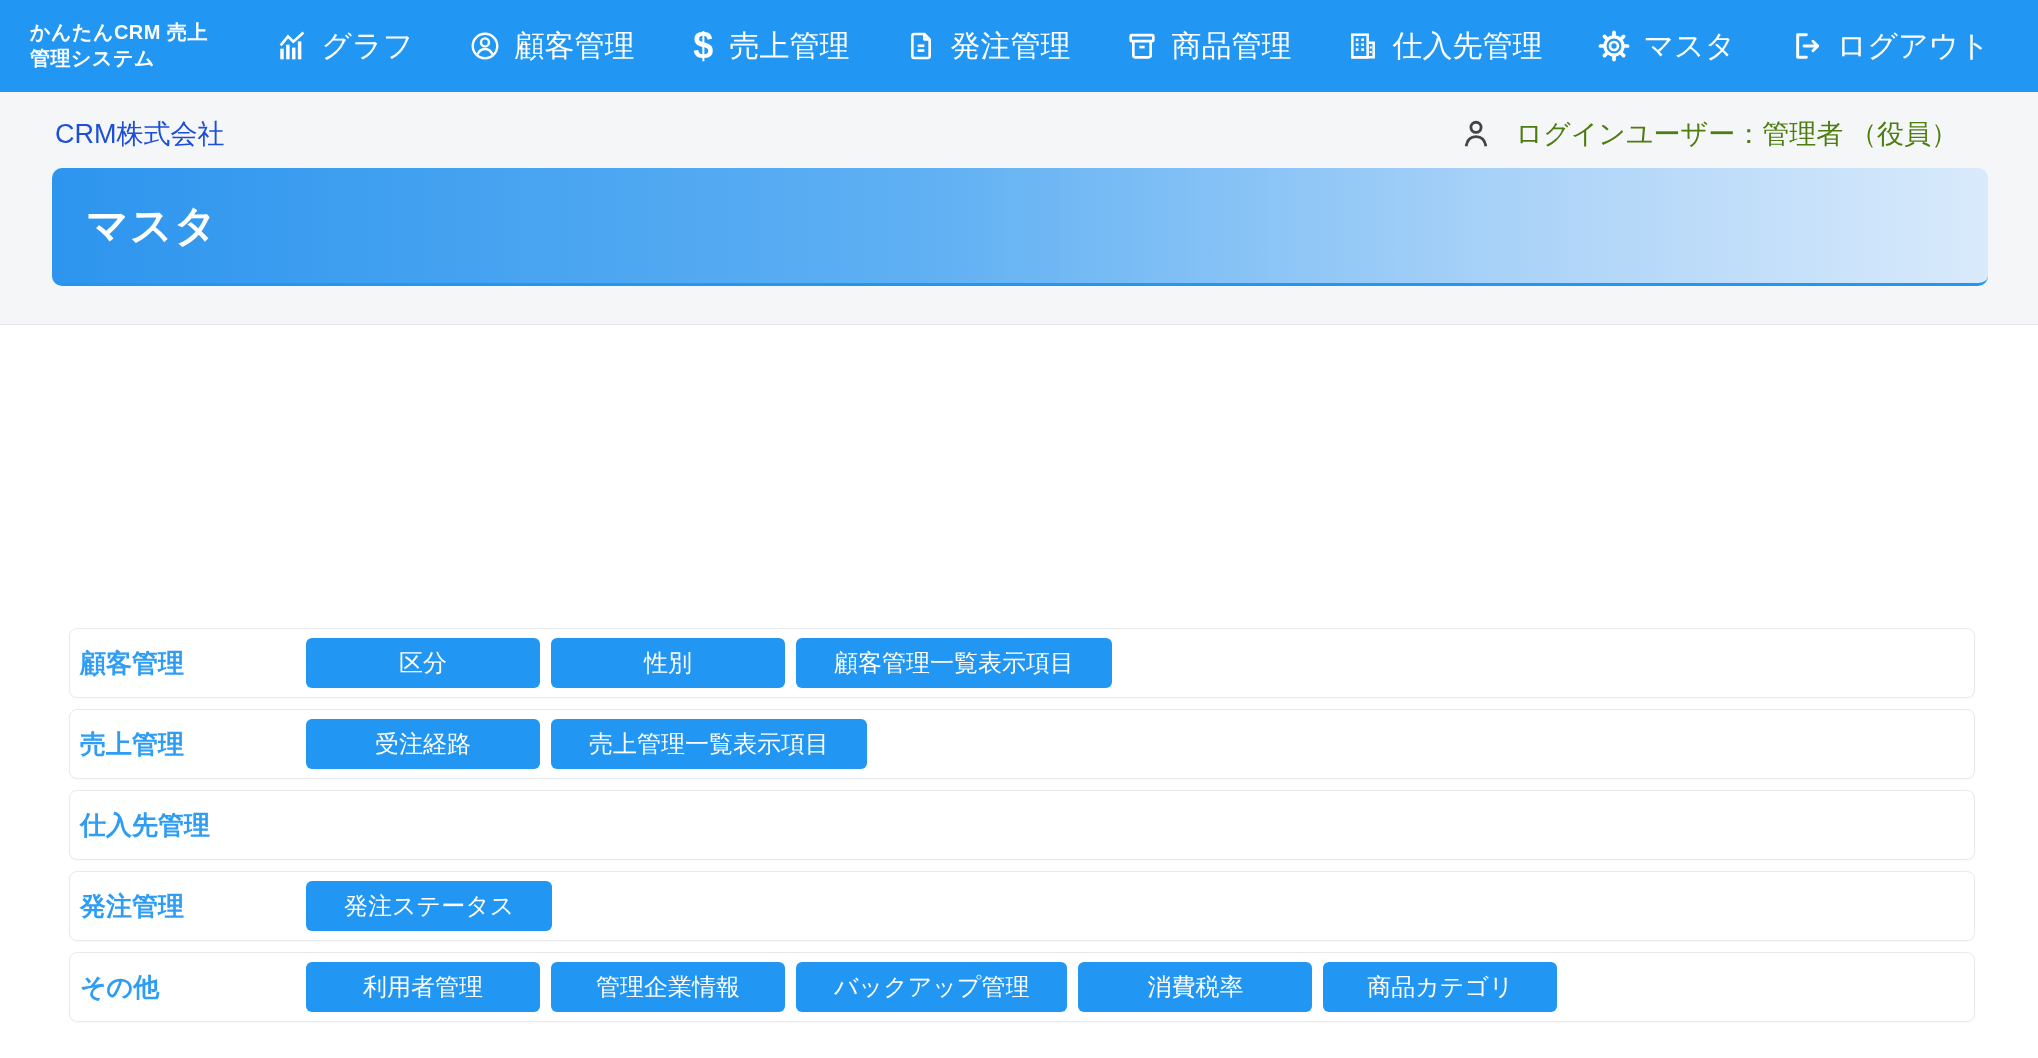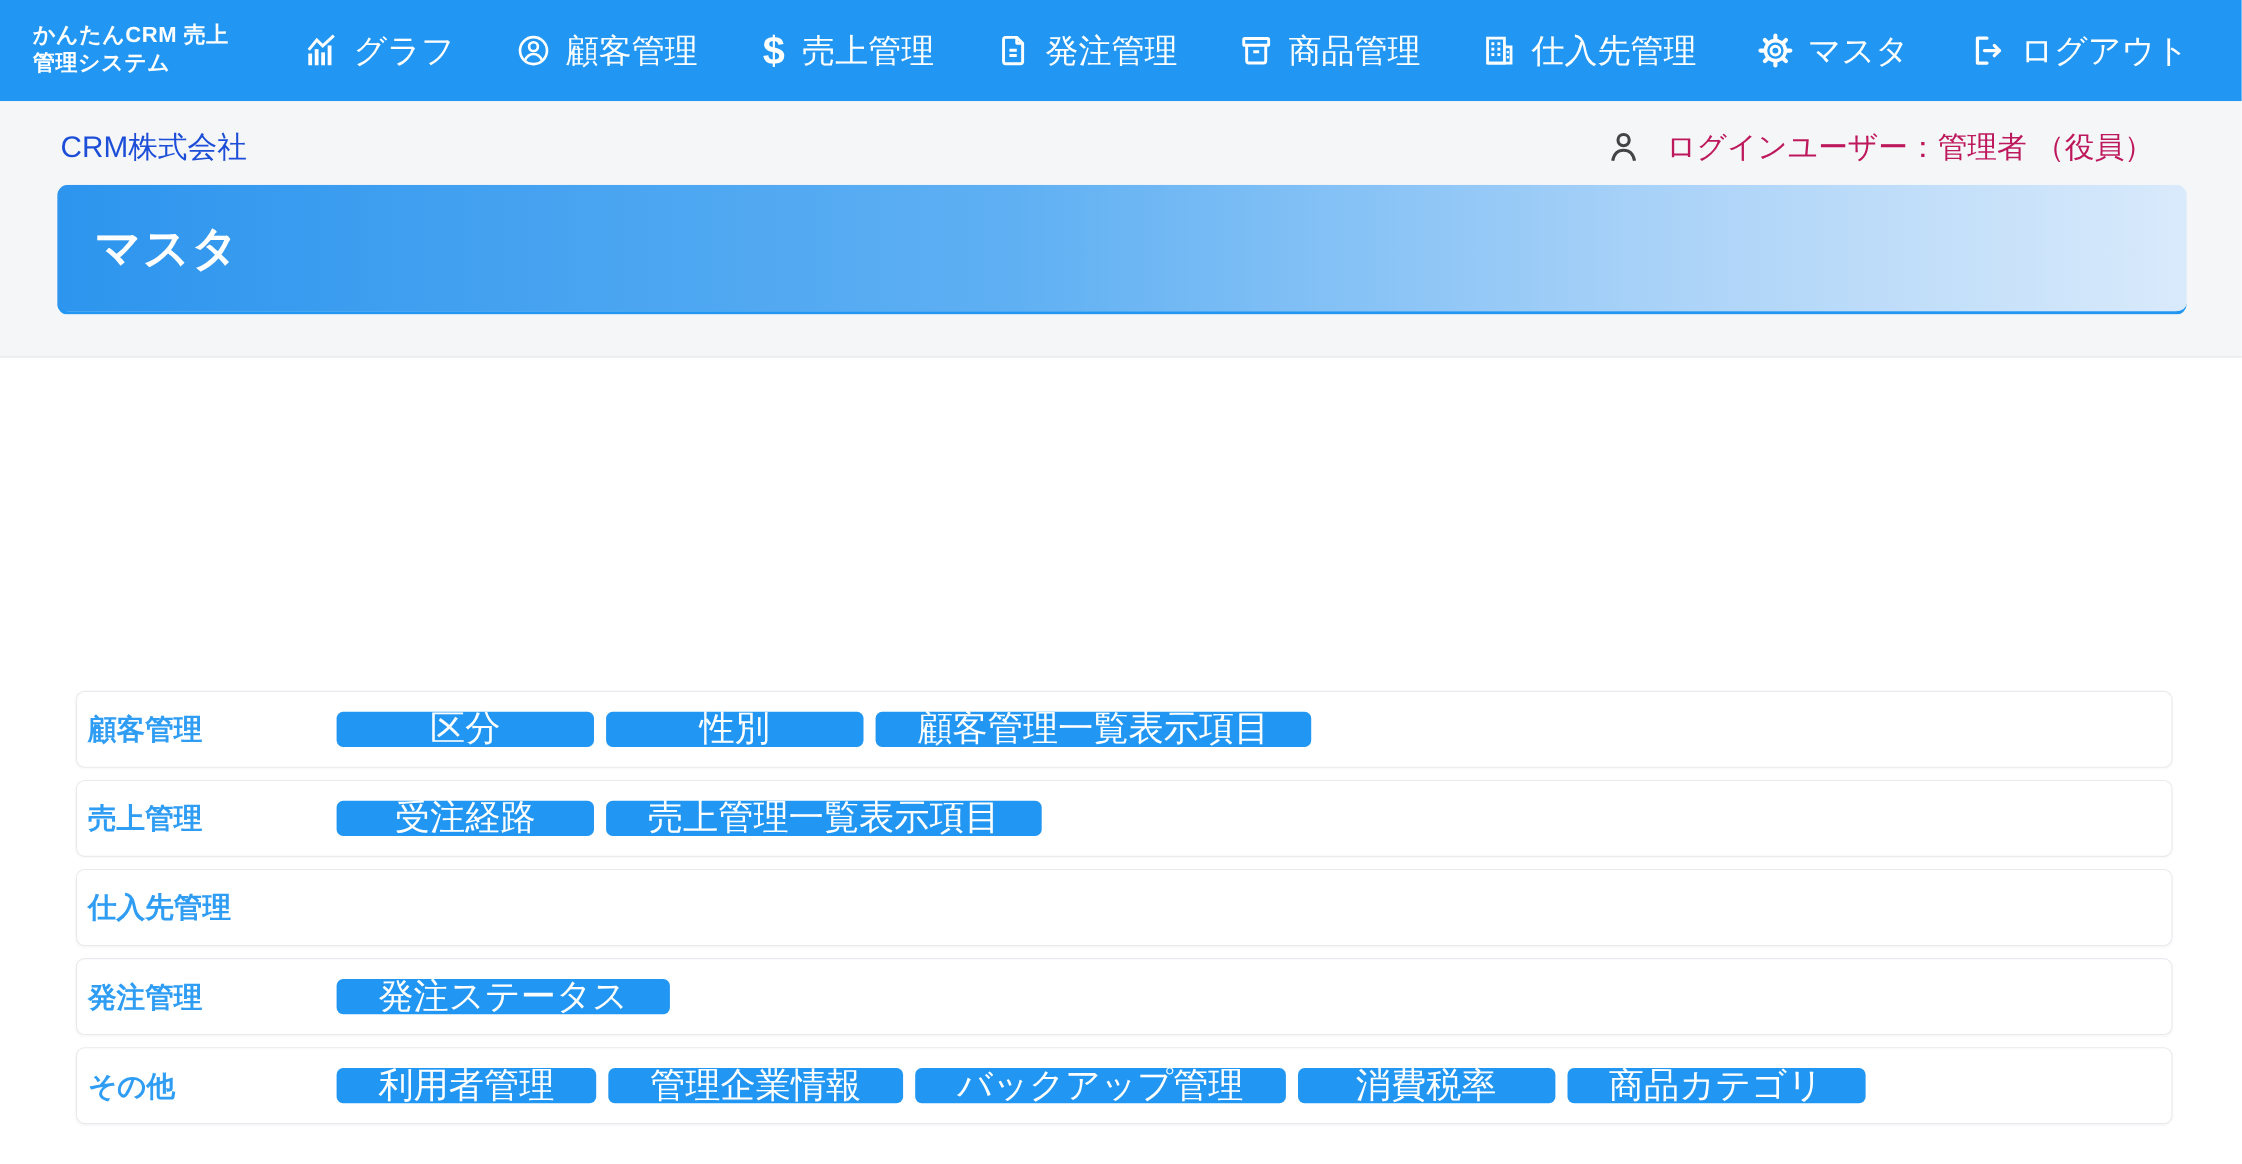--- a/index.html
+++ b/index.html
@@ -22,43 +22,43 @@
   .nav-item svg{width:32px;height:32px;display:block;}
   .nav-item .label{font-size:30px;color:#fff;}
   .dollar{width:26px;text-align:center;font-size:36px;font-weight:600;line-height:1;}
   
   .page-head{background:#f5f6f8;border-bottom:1px solid #e4e6e9;padding-bottom:10px;}
   .company-row{
     display:flex;align-items:center;justify-content:space-between;
     margin:0 80px 0 55px;padding-top:24px;
   }
   .company{font-size:27px;color:#1d4ed8;}
-  .login{display:flex;align-items:center;gap:22px;color:#be185d;font-size:27px;}
+  .login{display:flex;align-items:center;gap:22px;color:#4d7c0f;font-size:27px;font-family:Liberation Serif, serif;}
   .login svg{width:34px;height:34px;display:block;}
   .banner{
     margin:16px 50px 28px 52px;height:118px;border-radius:10px;
     background:linear-gradient(90deg,#2d95ee 0%,#5fb0f3 45%,#a9d2f8 75%,#d9eafb 100%);
     border-bottom:3px solid #2196f3;
     display:flex;align-items:center;box-sizing:border-box;padding-left:34px;
   }
   .banner h1{margin:0;color:#fff;font-size:42px;font-weight:bold;letter-spacing:1px;}
   
   .menu{padding:303px 63px 0 69px;}
   .menu-row{
     height:70px;background:#fff;border:1px solid #e8eaed;border-radius:8px;
     box-shadow:0 1px 2px rgba(0,0,0,.03);
     display:flex;align-items:center;margin-bottom:11px;padding-left:10px;
     box-sizing:border-box;
   }
   .menu-label{width:226px;font-size:26px;font-weight:bold;color:#2f9df4;flex:none;}
   .btn-group{display:flex;align-items:center;gap:11px;}
   .m-btn{
-    min-width:234px;height:32px;padding:0 38px;box-sizing:border-box;
+    min-width:234px;height:50px;padding:0 38px;box-sizing:border-box;
     background:#2196f3;color:#fff;border:none;border-radius:6px;
-    font-size:32px;font-family:inherit;display:flex;align-items:center;justify-content:center;
+    font-size:24px;font-family:inherit;display:flex;align-items:center;justify-content:center;
     cursor:pointer;white-space:nowrap;
   }
 </style>
 </head>
 <body>
 
 <header class="topbar">
   <div class="logo">かんたんCRM 売上
 管理システム</div>
 

